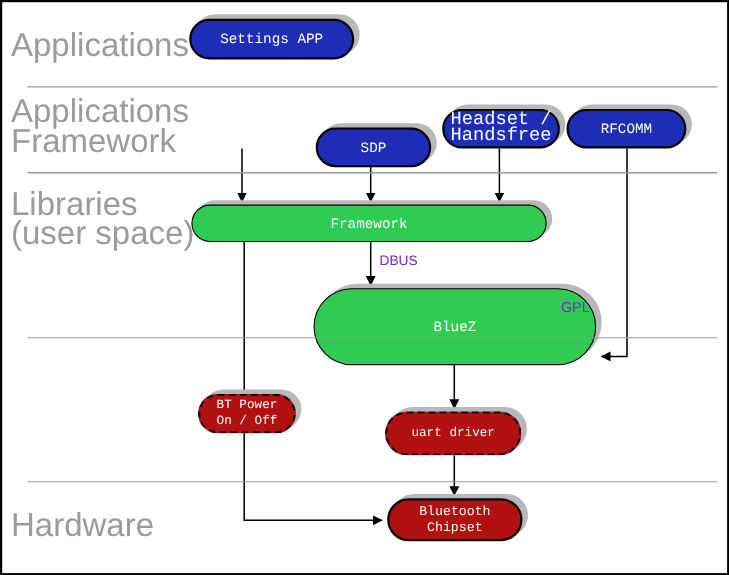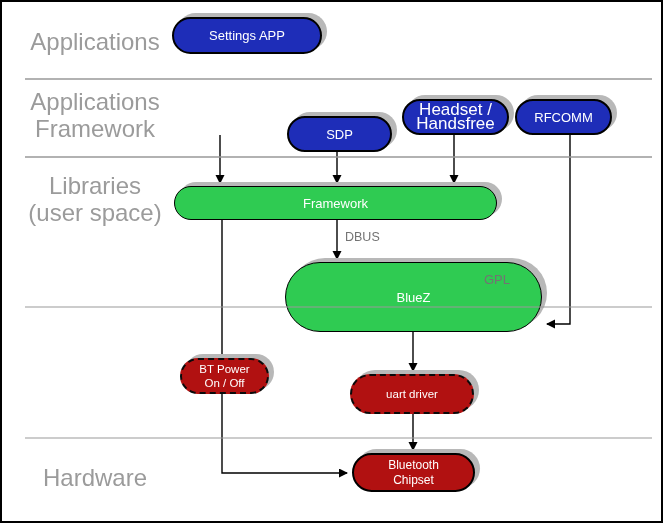--- a/index.html
+++ b/index.html
@@ -12,46 +12,46 @@
     font-family:"Liberation Sans", sans-serif;
     overflow:hidden;
   }
   svg.layer { position:absolute; left:0; top:0; width:663px; height:523px; pointer-events:none; }
   #connectors { z-index:1; }
   #dividers  { z-index:5; }
 
   .layer-label {
     position:absolute;
     left:8px; width:170px;
-    text-align:center;
     color:var(--layer_label);
-    font-size:24px;
+    font-size:30px;
     line-height:27px;
     white-space:pre-line;
     z-index:3;
   }
   .pill {
     position:absolute;
     box-sizing:border-box;
     border-radius:999px;
     display:flex; align-items:center; justify-content:center;
     text-align:center;
     color:#ffffff;
     white-space:pre-line;
     box-shadow:5px -4px 0 var(--shadow);
     z-index:2;
+    font-family:Liberation Mono, monospace;
   }
   .blue       { background:var(--blue);  border:2px solid #000; font-size:13px; }
   .green      { background:var(--green); border:1px solid #000; font-size:13px; }
   .red-dashed { background:var(--red);   border:2px dashed #0a0a0a; font-size:11.5px; line-height:14px; }
   .red-solid  { background:var(--red);   border:2px solid #000; font-size:12px; line-height:15px; }
   .small-two-line { font-size:17px; line-height:14px; }
   .float-label {
     position:absolute;
-    color:#737373;
+    color:#6d28d9;
     font-size:13px;
     z-index:6;
   }
 </style>
 </head>
 <body>
 
 <div id="canvas">
 
   <svg class="layer" id="connectors">
@@ -75,34 +75,34 @@
 Framework</div>
   <div class="layer-label" style="top:170px">Libraries
 (user space)</div>
   <div class="layer-label" style="top:462px">Hardware</div>
 
   <div class="pill blue" style="left:170px; top:15px; width:150px; height:37px;">Settings APP</div>
 
   <div class="pill blue" style="left:285px; top:114px; width:105px; height:36px;">SDP</div>
   <div class="pill blue small-two-line" style="left:400px; top:97px; width:107px; height:36px;">Headset /
 Handsfree</div>
-  <div class="pill blue" style="left:513px; top:97px; width:97px; height:36px;">RFCOMM</div>
+  <div class="pill blue" style="left:513px; top:97px; width:109px; height:36px;">RFCOMM</div>
 
   <div class="pill green" style="left:172px; top:184px; width:323px; height:34px;">Framework</div>
   <div class="pill green" style="left:283px; top:260px; width:257px; height:70px;">BlueZ</div>
 
   <div class="pill red-dashed" style="left:178px; top:356px; width:89px;  height:36px;">BT Power
 On / Off</div>
   <div class="pill red-solid" style="left:350px; top:451px; width:123px; height:39px;">Bluetooth
 Chipset</div>
 
   <div class="pill red-dashed" style="left:348px; top:372px; width:124px; height:40px;">uart driver</div>
 
   <div class="float-label" style="left:343px; top:228px; font-size:12.5px;">DBUS</div>
-  <div class="float-label" style="left:482px; top:270px;">GPL</div>
+  <div class="float-label" style="left:508px; top:270px;">GPL</div>
 
   <svg class="layer" id="dividers">
     <line x1="23" y1="77" x2="650" y2="77" stroke="#999999" stroke-width="1.3"></line>
     <line x1="23" y1="155" x2="650" y2="155" stroke="#999999" stroke-width="1.3"></line>
     <line x1="23" y1="305" x2="650" y2="305" stroke="#999999" stroke-width="1"></line>
     <line x1="23" y1="436" x2="650" y2="436" stroke="#999999" stroke-width="1"></line>
   </svg>
 
 </div>
 

